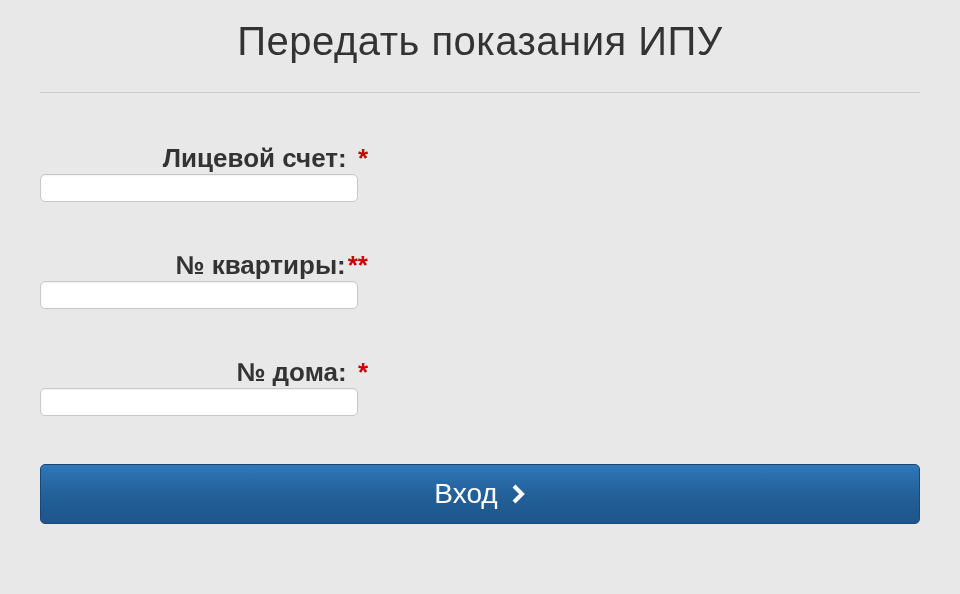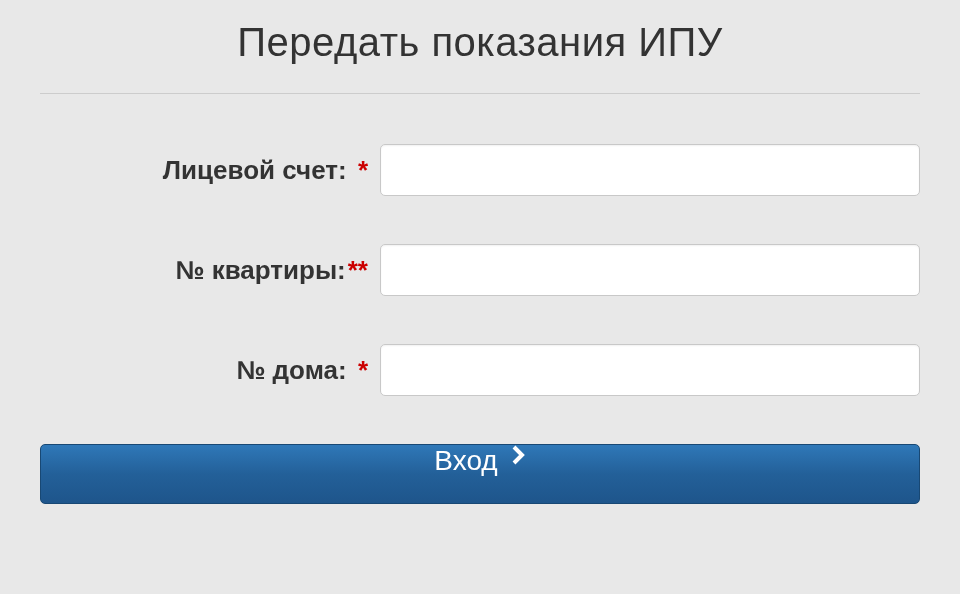--- a/index.html
+++ b/index.html
@@ -8,39 +8,41 @@
       padding: 0;
     }
     body {
       font-family: "Segoe UI", "Trebuchet MS", Arial, sans-serif;
       background: #e8e8e8;
       width: 960px;
       height: 594px;
       overflow: hidden;
     }
     .form-container {
-      padding: 20px 40px 30px 40px;
+      padding: 8px 40px 30px 40px;
+      margin-top: 11px;
     }
     .form-title {
       font-size: 40px;
       font-weight: 400;
       color: #333333;
       text-align: center;
       margin-bottom: 28px;
       letter-spacing: 0.5px;
     }
     .divider {
       border: none;
       border-top: 1px solid #cccccc;
       margin-bottom: 50px;
     }
     .form-row {
       display: flex;
-      align-items: center;
+      align-items: flex-start;
       margin-bottom: 48px;
+      flex-direction: column;
     }
     .form-label {
       width: 340px;
       text-align: right;
       font-size: 26px;
       font-weight: 700;
       color: #333333;
       padding-right: 12px;
     }
     .required-single {
@@ -71,20 +73,21 @@
       width: 100%;
       height: 60px;
       background: linear-gradient(to bottom, #2f78b8 0%, #236099 50%, #1e558b 100%);
       border: 1px solid #184874;
       border-radius: 5px;
       color: #ffffff;
       font-size: 28px;
       font-weight: 400;
       cursor: pointer;
       display: flex;
+      align-items: center;
       justify-content: center;
       gap: 14px;
     }
     .chevron-icon {
       display: inline-block;
     }
     .chevron-icon svg {
       display: block;
     }
   </style>

